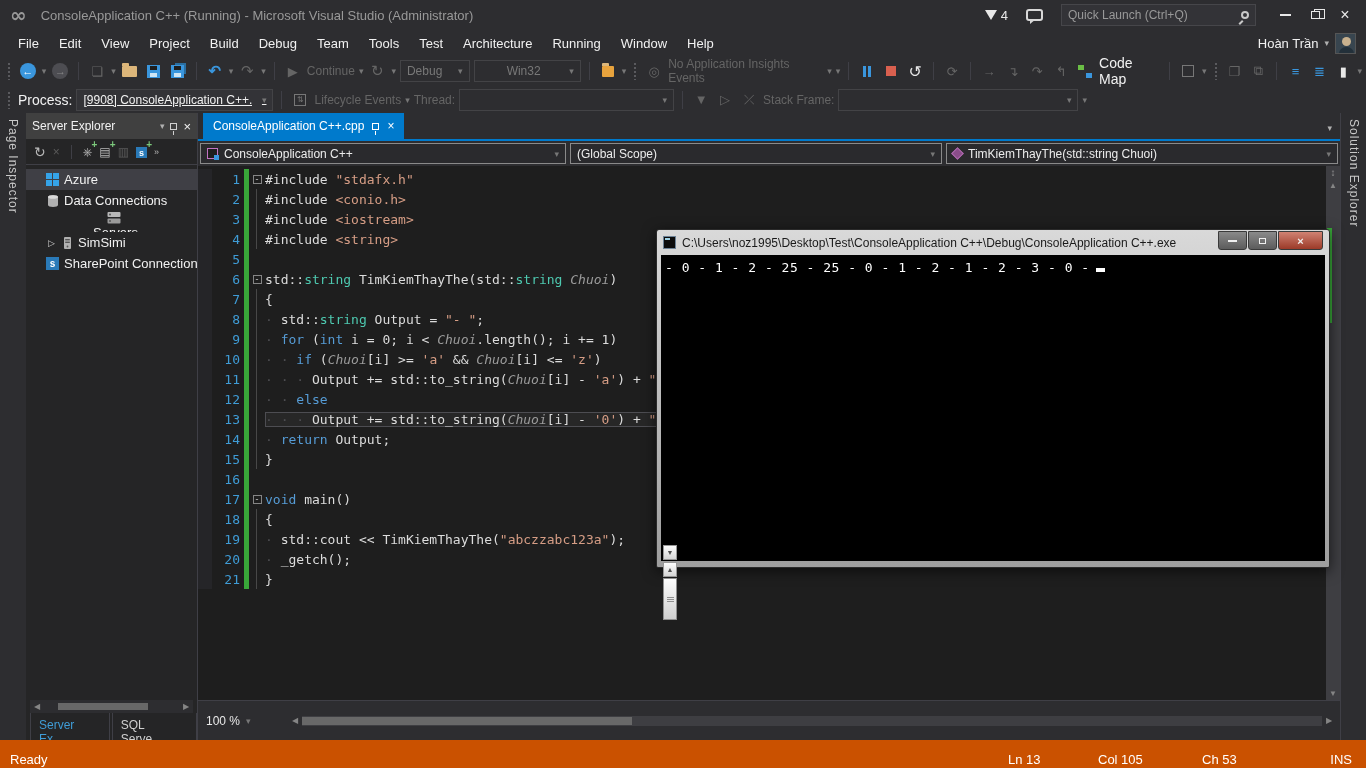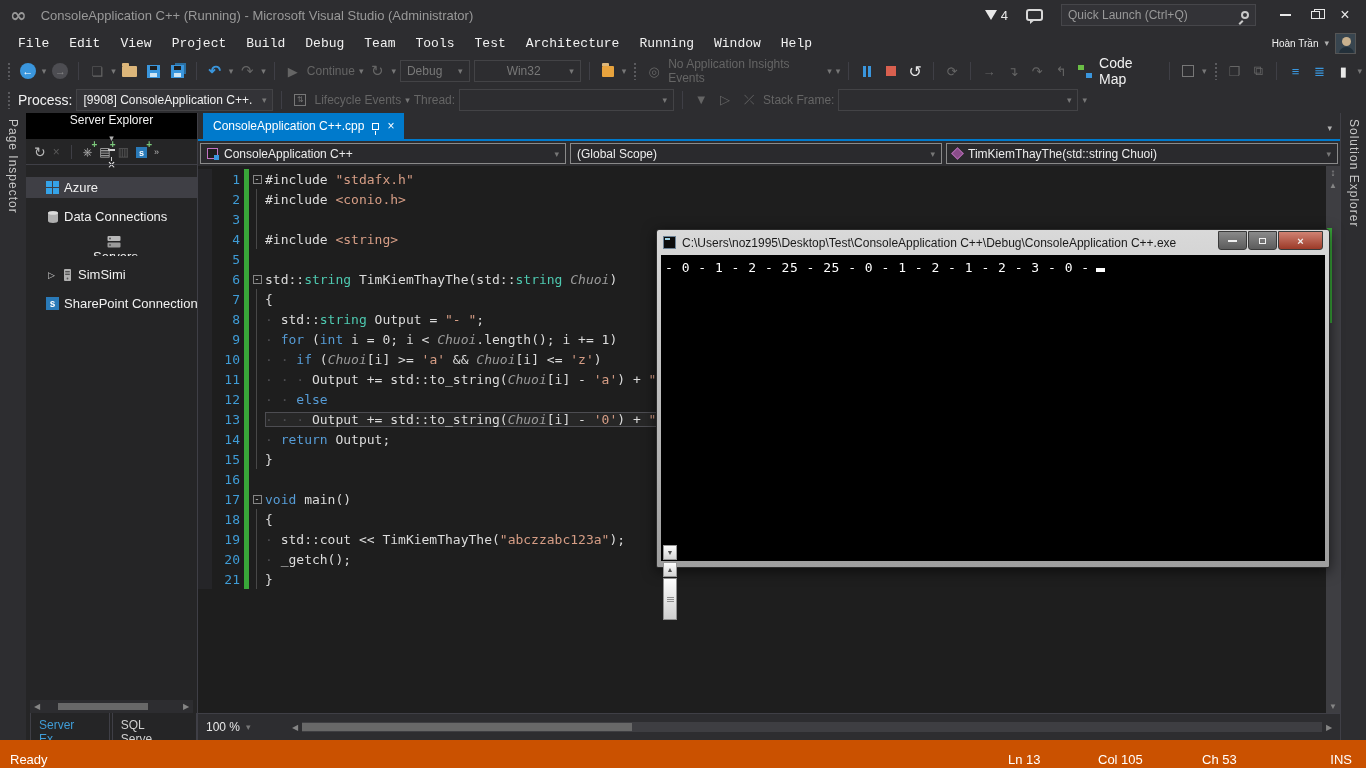--- a/index.html
+++ b/index.html
@@ -21,23 +21,23 @@
   .ql-ph { color:#999; flex:1; font-size:12px; }
   .magnifier { width:8px; height:8px; border:2px solid #c8c8c8; border-radius:50%; position:relative; }
   .magnifier::after { content:""; position:absolute; width:2px; height:5px; background:#c8c8c8; left:-3px; top:7px; transform:rotate(45deg); }
   .winbtn { width:30px; height:22px; display:flex; align-items:center; justify-content:center; color:#e8e8e8; font-size:13px; }
   .winbtn .bar { width:11px; height:2px; background:#e8e8e8; }
   .restore-glyph { width:9px; height:8px; border:1px solid #e8e8e8; position:relative; background:#2d2d30; }
   .restore-glyph::before { content:""; position:absolute; top:-3px; left:2px; width:9px; height:8px; border:1px solid #e8e8e8; z-index:-1; }
 
   
   #menubar { height:26px; display:flex; align-items:center; padding-left:8px; }
-  .menu-item { padding:4px 10px; color:#f1f1f1; font-size:13px;font-family:Liberation Mono, monospace; }
+  .menu-item { padding:4px 10px; color:#f1f1f1; font-size:13px; }
   .user-area { display:flex; align-items:center; gap:6px; margin-right:10px; }
-  .user-name { font-size:10px;text-align:right; }
+  .user-name { font-size:13px;text-align:right; }
   .caret { color:#b0b0b0; font-size:9px; }
   .caret-dim { color:#777; font-size:9px; }
   .avatar { width:21px; height:21px; background:#38454f; border:1px solid #555; position:relative; overflow:hidden; }
   .avatar::before { content:""; position:absolute; width:9px; height:9px; border-radius:50%; background:#c9b18e; left:6px; top:3px; }
   .avatar::after { content:""; position:absolute; width:15px; height:8px; border-radius:7px 7px 0 0; background:#23303a; left:3px; bottom:-2px; }
 
   
   #toolbar, #debugbar { display:flex; align-items:center; gap:4px; padding:0 4px; }
   #toolbar { height:30px; }
   #debugbar { height:27px; }
@@ -68,31 +68,31 @@
   .label-dim { color:#656565; font-size:12px; }
   .label-lit { color:#f1f1f1; font-size:14px; }
 
   
   #main { position:absolute; top:113px; left:0; right:0; bottom:28px; display:flex; }
   .v-strip { width:26px; background:#2d2d30; padding-top:6px; display:flex; justify-content:center; }
   .v-tab { writing-mode:vertical-rl; color:#c8c8c8; font-size:12px; letter-spacing:1px; height:auto; }
 
   
   #server-explorer { width:172px; background:#252526; border-right:1px solid #3f3f46; display:flex; flex-direction:column; }
-  .se-header { height:26px; display:flex; align-items:center; padding:0 6px; color:#f1f1f1; font-size:12px; gap:6px; background:#000000;flex-direction:column; }
+  .se-header { height:26px; display:flex; align-items:center; padding:0 6px; color:#f1f1f1; font-size:12px; gap:6px; background:#404040; }
   .se-title { flex:1; }
   .pin { width:7px; height:7px; border:1px solid #d0d0d0; position:relative; }
   .pin::after { content:""; position:absolute; left:2px; top:7px; width:1px; height:4px; background:#d0d0d0; }
   .se-toolbar { height:26px; display:flex; align-items:center; gap:7px; padding:0 8px; border-bottom:1px solid #3f3f46; }
   .sei { font-size:12px; color:#b8b8b8; position:relative; }
   .sei.dis { color:#5a5a5a; }
   .addplus::after { content:"+"; position:absolute; top:-6px; right:-5px; color:#7cc97c; font-size:10px; font-weight:bold; }
   .ico-sp-sm { width:11px; height:11px; background:#2a7ab8; color:#fff; font-size:9px; display:inline-flex; align-items:center; justify-content:center; font-weight:bold; }
   #tree { flex:1; padding-top:4px; overflow:hidden; }
-  .tree-row { height:21px; display:flex; align-items:center; padding-left:8px; white-space:nowrap; overflow:hidden;margin-top:8px; }
+  .tree-row { height:21px; display:flex; align-items:center; padding-left:8px; white-space:nowrap; overflow:hidden; }
   .tree-row.selected { background:#3f3f45; }
   .expander { width:12px; color:#d0d0d0; font-size:9px; flex:none; }
   .tree-ico { width:18px; flex:none; display:flex; align-items:center; }
   .tree-label { color:#f1f1f1; font-size:13px; }
   .ico-azure { position:relative; width:13px; height:13px; display:inline-block; }
   .ico-azure::before { content:""; position:absolute; width:6px; height:6px; background:#35a3e8; top:0; left:0; box-shadow:7px 0 #35a3e8, 0 7px #35a3e8, 7px 7px #35a3e8; }
   .ico-sp { width:13px; height:13px; background:#2a7ab8; color:#fff; font-size:10px; display:inline-flex; align-items:center; justify-content:center; font-weight:bold; }
   .se-hscroll { height:13px; margin:0 4px; background:#2d2d30; display:flex; align-items:center; }
   .se-hscroll .arr { color:#858585; font-size:8px; width:14px; text-align:center; }
   .se-hscroll .track { flex:1; height:9px; position:relative; }
@@ -130,21 +130,21 @@
   .tk-kw { color:#569cd6; } .tk-type { color:#4ec9b0; } .tk-str { color:#d69d85; }
   .tk-param { color:#9b9b9b; font-style:italic; } .tk-plain { color:#dcdcdc; } .tk-pp { color:#dcdcdc; }
   .tk-ws { color:#4e4e52; }
 
   .editor-vscroll { width:14px; background:#3e3e42; display:flex; flex-direction:column; align-items:center; position:relative; }
   .vs-split { height:14px; color:#9a9a9a; font-size:10px; line-height:14px; }
   .vs-arr { height:12px; color:#858585; font-size:8px; line-height:12px; }
   .vs-green { position:absolute; left:1px; top:62px; width:5px; height:95px; background:#39a839; }
   .vs-arr.bottom { position:absolute; bottom:0; }
 
-  .editor-bottom { height:27px; background:#2d2d30; display:flex; align-items:center; border-top:1px solid #3f3f46; }
+  .editor-bottom { height:40px; background:#2d2d30; display:flex; align-items:center; border-top:1px solid #3f3f46; }
   .zoom-box { display:flex; align-items:center; gap:6px; padding:0 8px; color:#e8e8e8; font-size:12px; width:90px; }
   .h-scroll { flex:1; height:14px; display:flex; align-items:center; margin-right:4px; }
   .h-scroll .arr { color:#858585; font-size:8px; width:14px; text-align:center; }
   .h-scroll .track { flex:1; height:10px; position:relative; background:#3e3e42; }
   .h-scroll .thumb { position:absolute; left:0; width:330px; top:1px; bottom:1px; background:#686868; }
 
   
   #console-window { position:absolute; left:656px; top:229px; width:674px; height:339px; z-index:20;
     background:linear-gradient(180deg,#d9d9d9,#9e9e9e); border:1px solid #2a2a2a; border-radius:3px 3px 2px 2px;
     box-shadow:0 3px 14px rgba(0,0,0,0.6); }
@@ -308,21 +308,21 @@
   <span class="sep"></span>
   <span class="tbi teal">≡</span>
   <span class="tbi teal">≣</span>
   <span class="tbi" style="color:#e8e8e8;">▮</span>
   <span class="caret-dim">▾</span>
 </div>
 
 <div id="debugbar">
   <span class="grip"></span>
   <span class="label-lit">Process:</span>
-  <span class="ddbox" style="width:197px;background:#333337;color:#f1f1f1;">
+  <span class="ddbox" style="width:197px;background:#333337;color:#f1f1f1;text-decoration:underline;">
     <span style="overflow:hidden;white-space:nowrap;">[9908] ConsoleApplication C++.</span>
     <span class="caret-dim">▾</span>
   </span>
   <span class="sep"></span>
   <span class="tbi dis">
       <span class="mini-box" style="font-size:8px;display:flex;align-items:center;justify-content:center;color:#777;">⇅</span>
     </span>
   <span class="label-dim">Lifecycle Events</span>
   <span class="caret-dim">▾</span>
   <span class="label-dim">Thread:</span>
@@ -449,21 +449,21 @@
       <div class="navdd nav-member">
         <span class="ico-method"></span>
         <span>TimKiemThayThe(std::string Chuoi)</span>
         <span class="cend caret-dim">▾</span>
       </div>
     </div>
     <div id="code-area">
       <div id="code-scroll">
           <div class="code-row"><span class="lmargin"></span><span class="line-num">1</span><span class="change-bar"></span><span class="fold-col"><span class="fold-box">-</span></span><span class="code-text"><span class="tk-pp">#include </span><span class="tk-str">"stdafx.h"</span></span></div>
           <div class="code-row"><span class="lmargin"></span><span class="line-num">2</span><span class="change-bar"></span><span class="fold-col guide"></span><span class="code-text"><span class="tk-pp">#include </span><span class="tk-str">&lt;conio.h&gt;</span></span></div>
-          <div class="code-row"><span class="lmargin"></span><span class="line-num">3</span><span class="change-bar"></span><span class="fold-col guide"></span></div>
+          <div class="code-row"><span class="lmargin"></span><span class="line-num">3</span><span class="change-bar"></span><span class="fold-col guide"></span><span class="code-text"><span class="tk-pp">#include </span><span class="tk-str">&lt;iostream&gt;</span></span></div>
           <div class="code-row"><span class="lmargin"></span><span class="line-num">4</span><span class="change-bar"></span><span class="fold-col guide"></span><span class="code-text"><span class="tk-pp">#include </span><span class="tk-str">&lt;string&gt;</span></span></div>
           <div class="code-row"><span class="lmargin"></span><span class="line-num">5</span><span class="change-bar"></span><span class="fold-col"></span><span class="code-text"></span></div>
           <div class="code-row"><span class="lmargin"></span><span class="line-num">6</span><span class="change-bar"></span><span class="fold-col"><span class="fold-box">-</span></span><span class="code-text"><span class="tk-plain">std::</span><span class="tk-type">string</span><span class="tk-plain"> TimKiemThayThe(std::</span><span class="tk-type">string</span><span class="tk-plain"> </span><span class="tk-param">Chuoi</span><span class="tk-plain">)</span></span></div>
           <div class="code-row"><span class="lmargin"></span><span class="line-num">7</span><span class="change-bar"></span><span class="fold-col guide"></span><span class="code-text"><span class="tk-plain">{</span></span></div>
           <div class="code-row"><span class="lmargin"></span><span class="line-num">8</span><span class="change-bar"></span><span class="fold-col guide"></span><span class="code-text"><span class="tk-ws">· </span><span class="tk-plain">std::</span><span class="tk-type">string</span><span class="tk-plain"> Output = </span><span class="tk-str">"- "</span><span class="tk-plain">;</span></span></div>
           <div class="code-row"><span class="lmargin"></span><span class="line-num">9</span><span class="change-bar"></span><span class="fold-col guide"></span><span class="code-text"><span class="tk-ws">· </span><span class="tk-kw">for</span><span class="tk-plain"> (</span><span class="tk-kw">int</span><span class="tk-plain"> i = 0; i &lt; </span><span class="tk-param">Chuoi</span><span class="tk-plain">.length(); i += 1)</span></span></div>
           <div class="code-row"><span class="lmargin"></span><span class="line-num">10</span><span class="change-bar"></span><span class="fold-col guide"></span><span class="code-text"><span class="tk-ws">· · </span><span class="tk-kw">if</span><span class="tk-plain"> (</span><span class="tk-param">Chuoi</span><span class="tk-plain">[i] &gt;= </span><span class="tk-str">'a'</span><span class="tk-plain"> &amp;&amp; </span><span class="tk-param">Chuoi</span><span class="tk-plain">[i] &lt;= </span><span class="tk-str">'z'</span><span class="tk-plain">)</span></span></div>
           <div class="code-row"><span class="lmargin"></span><span class="line-num">11</span><span class="change-bar"></span><span class="fold-col guide"></span><span class="code-text"><span class="tk-ws">· · · </span><span class="tk-plain">Output += std::to_string(</span><span class="tk-param">Chuoi</span><span class="tk-plain">[i] - </span><span class="tk-str">'a'</span><span class="tk-plain">) + </span><span class="tk-str">" - "</span><span class="tk-plain">;</span></span></div>
           <div class="code-row"><span class="lmargin"></span><span class="line-num">12</span><span class="change-bar"></span><span class="fold-col guide"></span><span class="code-text"><span class="tk-ws">· · </span><span class="tk-kw">else</span></span></div>
           <div class="code-row current"><span class="lmargin"></span><span class="line-num">13</span><span class="change-bar"></span><span class="fold-col guide"></span><span class="code-text"><span class="tk-ws">· · · </span><span class="tk-plain">Output += std::to_string(</span><span class="tk-param">Chuoi</span><span class="tk-plain">[i] - </span><span class="tk-str">'0'</span><span class="tk-plain">) + </span><span class="tk-str">" - "</span><span class="tk-plain">;</span></span></div>

